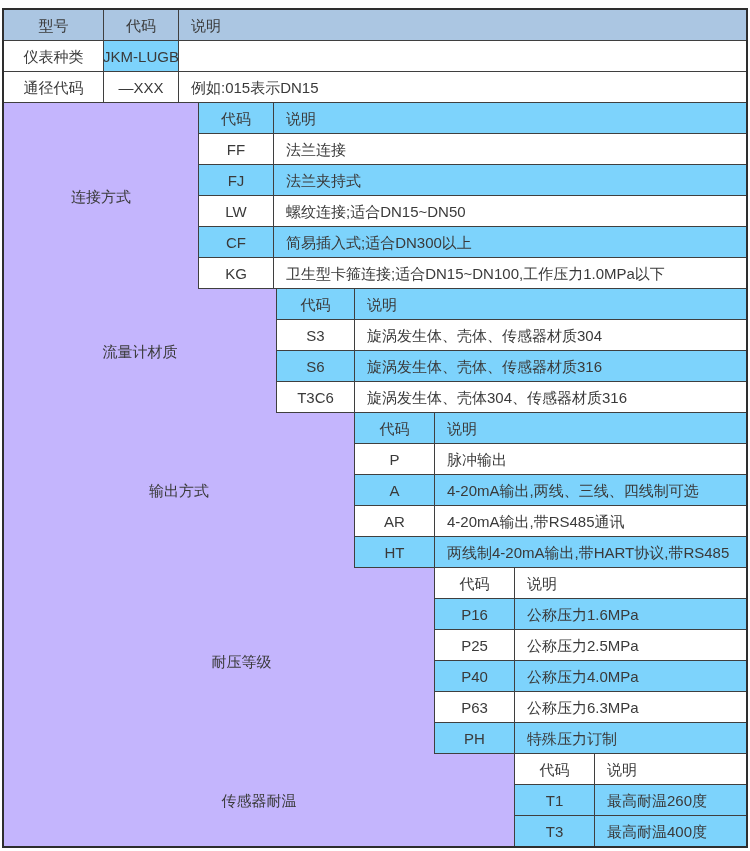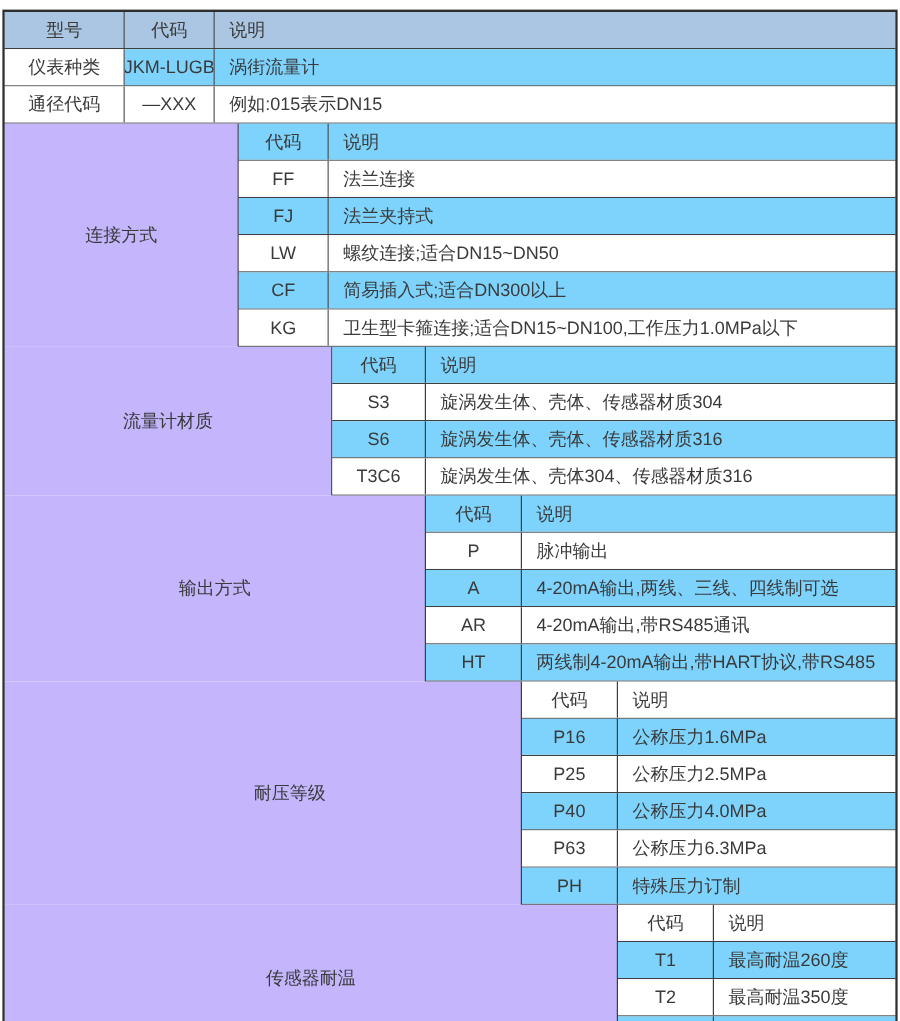--- a/index.html
+++ b/index.html
@@ -60,21 +60,20 @@
 
   <div class="row">
     <div class="cell center w-a bg-h">型号</div>
     <div class="cell center w-b bg-h">代码</div>
     <div class="cell desc end bg-h">说明</div>
   </div>
 
   <div class="row">
     <div class="cell center w-a bg-w">仪表种类</div>
     <div class="cell center w-b bg-b">JKM-LUGB</div>
-    <div class="cell desc end bg-b">涡街流量计</div>
   </div>
 
   <div class="row">
     <div class="cell center w-a bg-w">通径代码</div>
     <div class="cell center w-b bg-w">—XXX</div>
     <div class="cell desc end bg-w">例如:015表示DN15</div>
   </div>
 
   <div class="section s1">
     <div class="section-label">连接方式</div>
@@ -188,24 +187,20 @@
     <div class="section-label">传感器耐温</div>
     <div class="section-rows">
       <div class="row">
         <div class="cell center code bg-w">代码</div>
         <div class="cell desc end bg-w">说明</div>
       </div>
       <div class="row">
         <div class="cell center code bg-b">T1</div>
         <div class="cell desc end bg-b">最高耐温260度</div>
       </div>
-      <div class="row">
-        <div class="cell center code bg-w">T2</div>
-        <div class="cell desc end bg-w">最高耐温350度</div>
-      </div>
       <div class="row last">
         <div class="cell center code bg-b">T3</div>
         <div class="cell desc end bg-b">最高耐温400度</div>
       </div>
     </div>
   </div>
 
 </div>
 
 </body></html>

